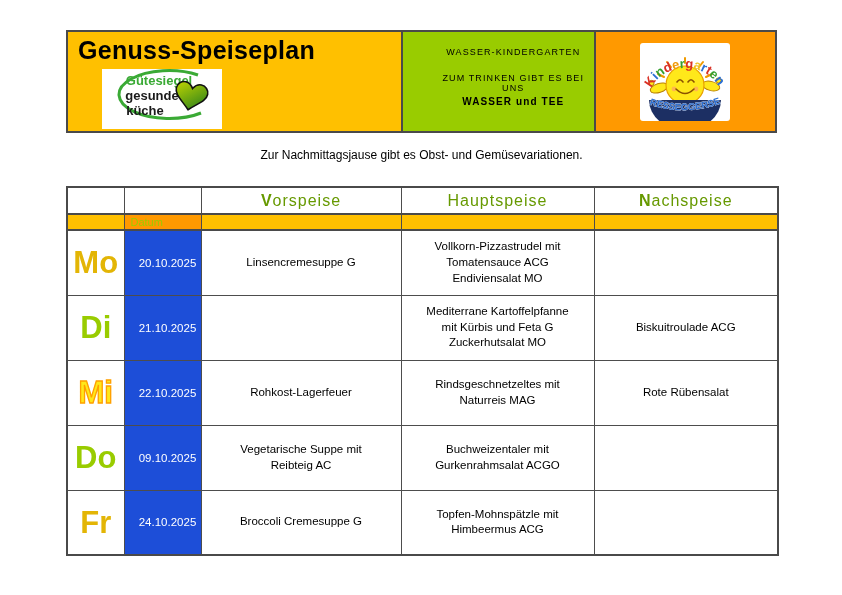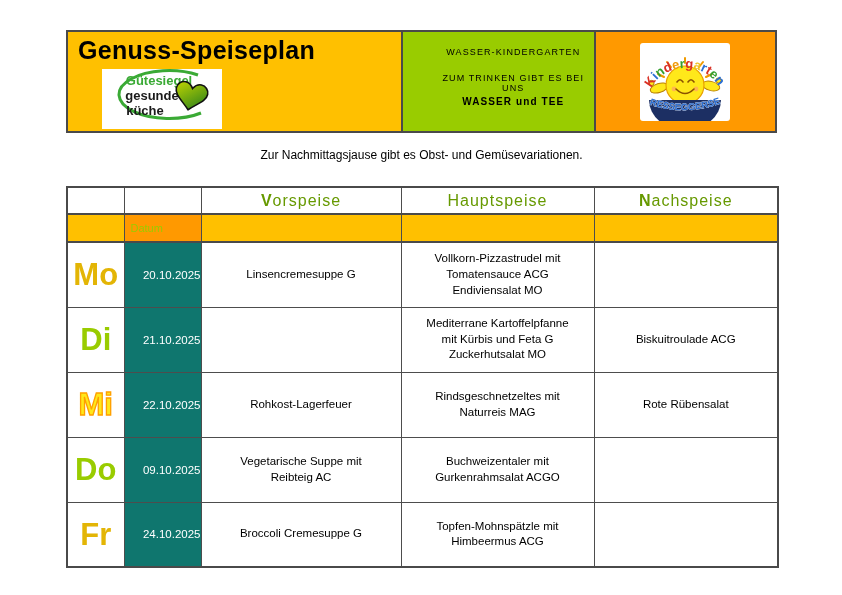--- a/index.html
+++ b/index.html
@@ -37,32 +37,32 @@
   .menu col.c-haupt{width:193px;}
   .menu col.c-nach{width:184px;}
   .menu th,.menu td{border:1px solid #4d4d4d;padding:0;text-align:center;vertical-align:middle;overflow:hidden;}
 
   tr.colhead{height:27px;}
   tr.colhead th{background:#ffffff;font-weight:normal;border-bottom:2px solid #4a4a4a;}
   th.date-h{background:#99CC00;}
   .hlabel{display:block;font-size:16px;color:#669900;letter-spacing:1px;}
   .fb::first-letter{font-weight:bold;}
 
-  tr.datumrow{height:28px;}
+  tr.datumrow{height:16px;}
   tr.datumrow td{background:#FFC000;border-bottom:2px solid #4a4a4a;}
   td.datumcell{background:#FF9900 !important;color:#99CC00;font-size:11px;
                text-align:left;padding-left:6px;}
 
   tr.datarow{height:65px;}
   td.daycell{background:#ffffff;}
   .day{font-size:31px;font-weight:bold;line-height:1;}
   .day[data-day-style="gold"]{color:#E3B505;}
   .day[data-day-style="green"]{color:#99CC00;margin-top:36px;}
   .day[data-day-style="yellow-outline"]{color:#FFE81A;-webkit-text-stroke:1.3px #FFA000;}
-  td.datecell{background:#0f766e;color:#ffffff;text-align:right;padding-left:10px;font-size:11.5px;}
+  td.datecell{background:#1d4ed8;color:#ffffff;text-align:center;padding-left:10px;font-size:11.5px;}
   td.meal{background:#ffffff;white-space:pre-line;line-height:1.35;padding:2px 7px;}
 </style>
 </head>
 <body>
 
 <div class="page">
 
   <div class="banner">
 
     <div class="sec sec-left">

